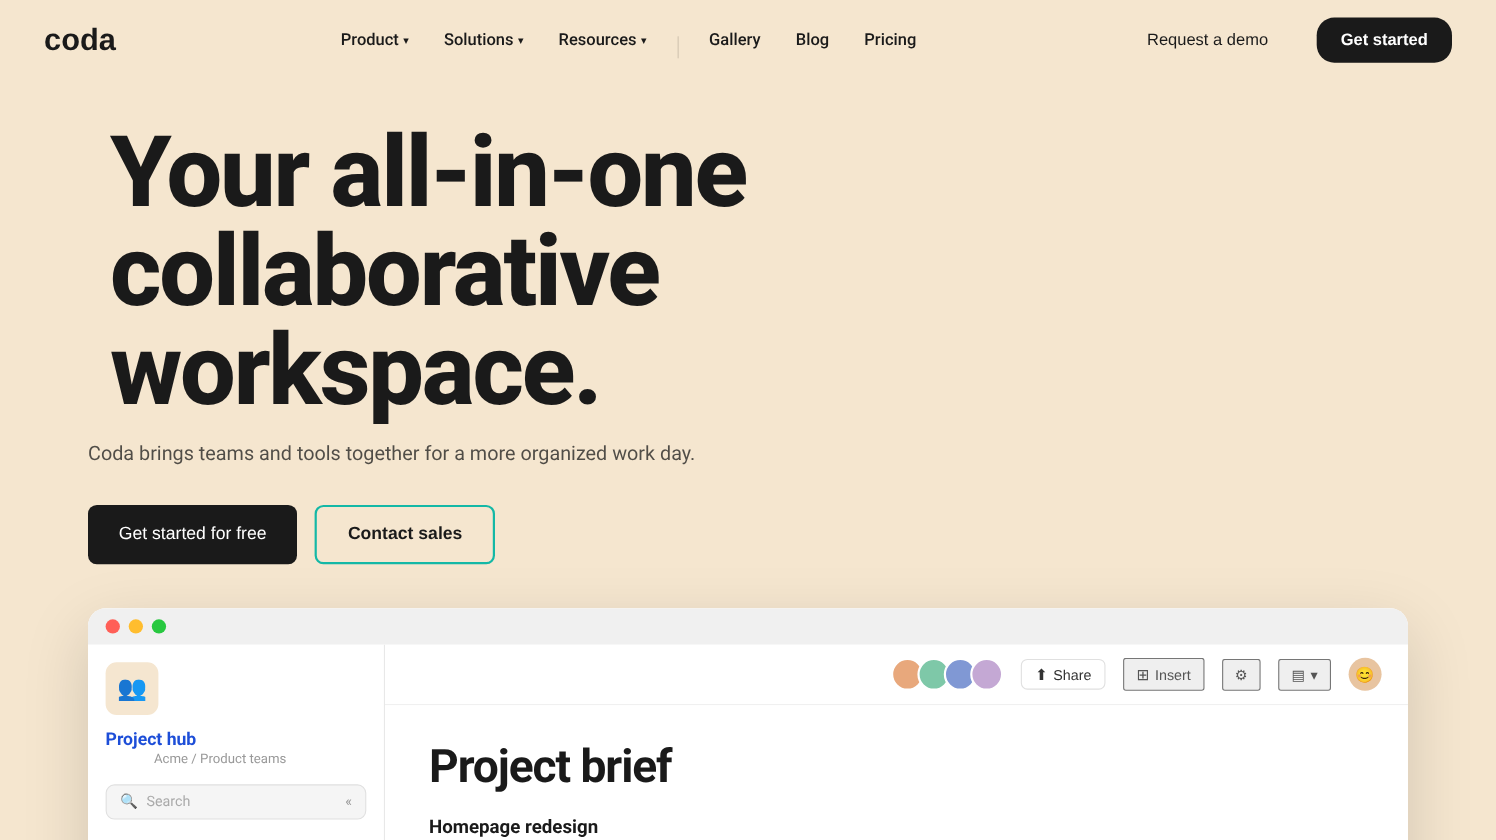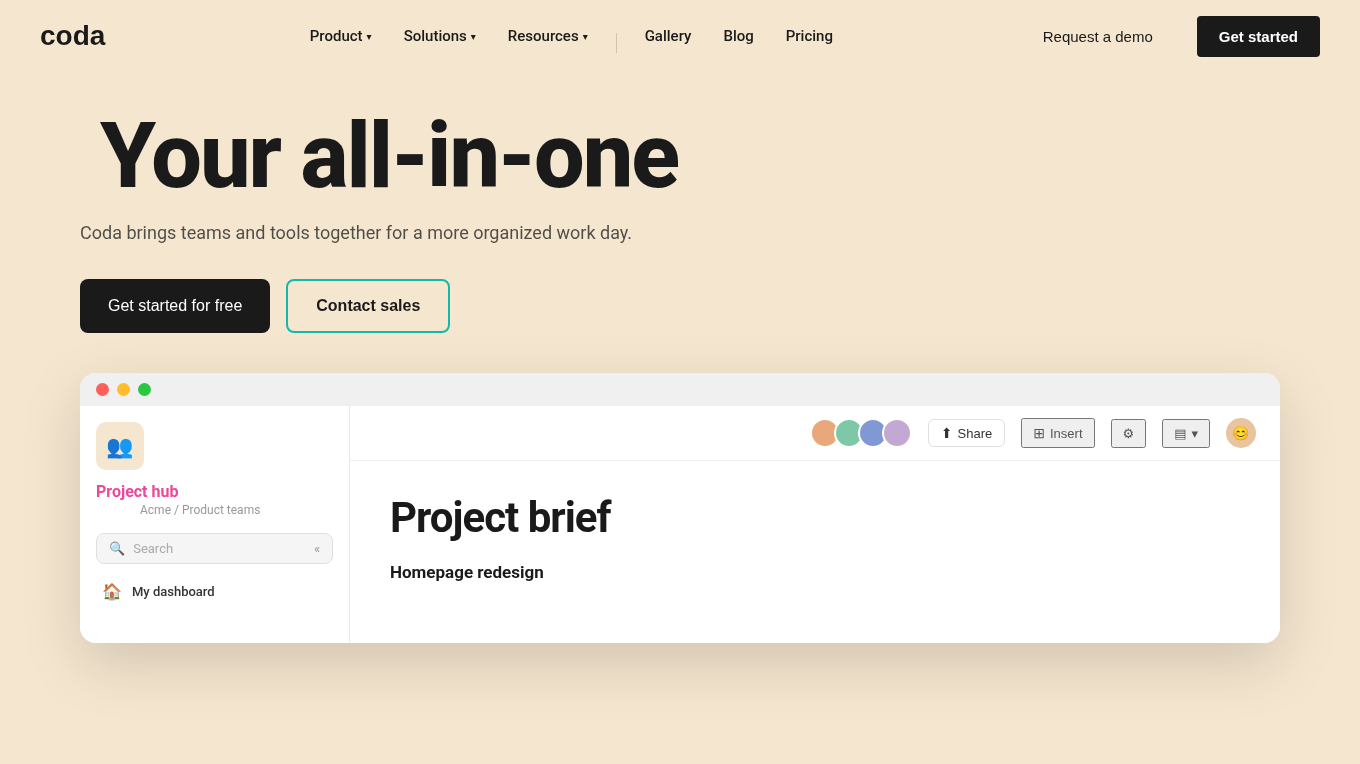--- a/index.html
+++ b/index.html
@@ -85,21 +85,21 @@
     }
 
     .btn-get-started {
       padding: 12px 22px;
       font-size: 15px;
       font-weight: 600;
       color: #fff;
       background: #1a1a1a;
       border: none;
       cursor: pointer;
-      border-radius: 4px;
+      border-radius: 16px;
     }
 
     
     .hero {
       padding: 40px 80px 0 80px;
     }
 
     .hero-headline {
       font-size: 90px;
       font-weight: 800;
@@ -200,21 +200,21 @@
       display: flex;
       align-items: center;
       justify-content: center;
       font-size: 22px;
       margin-bottom: 12px;
     }
 
     .sidebar-title {
       font-size: 16px;
       font-weight: 700;
-      color: #ec4899;
+      color: #1d4ed8;
     }
 
     .sidebar-breadcrumb {
       font-size: 12px;
       color: #999;
       margin-top: 2px;
       margin-left: 44px;
     }
 
     .sidebar-search {
@@ -401,20 +401,21 @@
 
   <div class="nav-right">
     <button class="btn-request-demo">Request a demo</button>
     <button class="btn-get-started">Get started</button>
   </div>
 </nav>
 
 <section class="hero">
   <h1 class="hero-headline">
     <span>Your all-in-one</span><br>
+    <span>collaborative workspace.</span>
   </h1>
   <p class="hero-subtext">Coda brings teams and tools together for a more organized work day.</p>
 
   <div class="hero-buttons">
     <button class="btn-primary">Get started for free</button>
     <button class="btn-secondary">Contact sales</button>
   </div>
 </section>
 
 <div class="app-preview">

